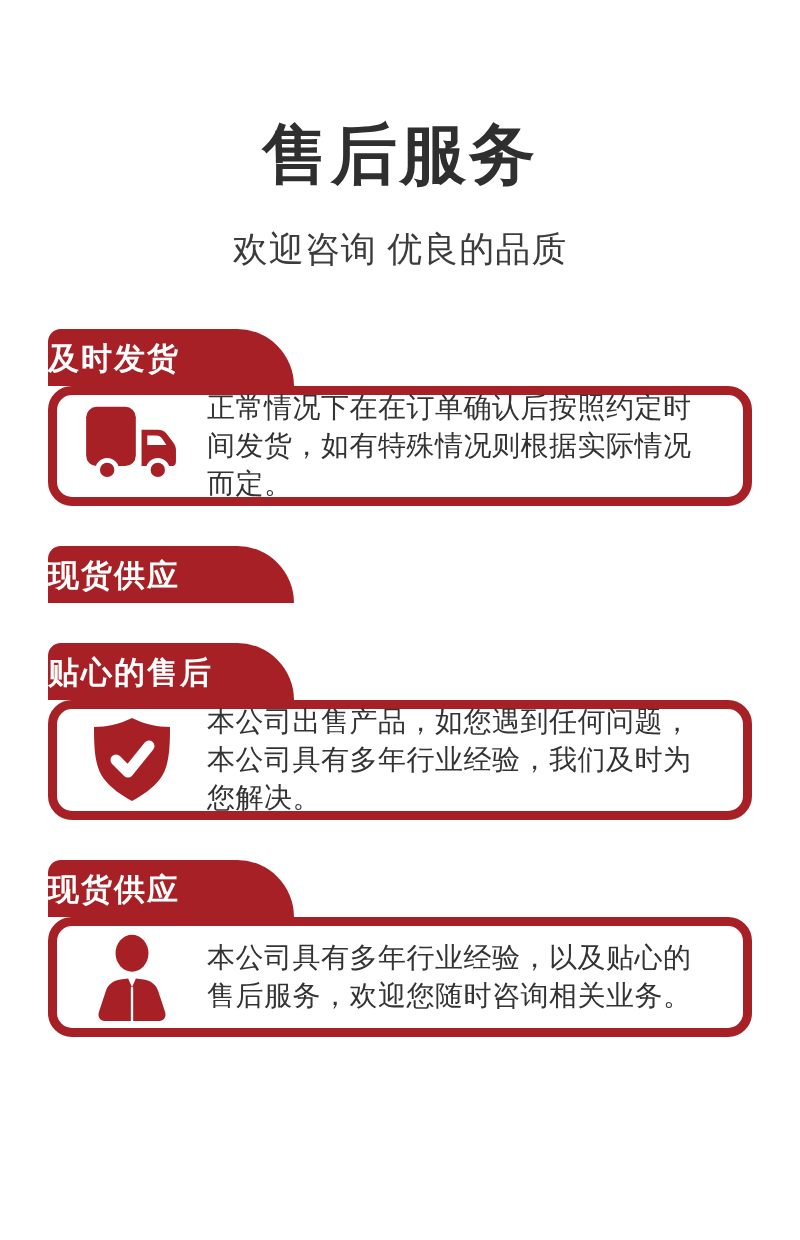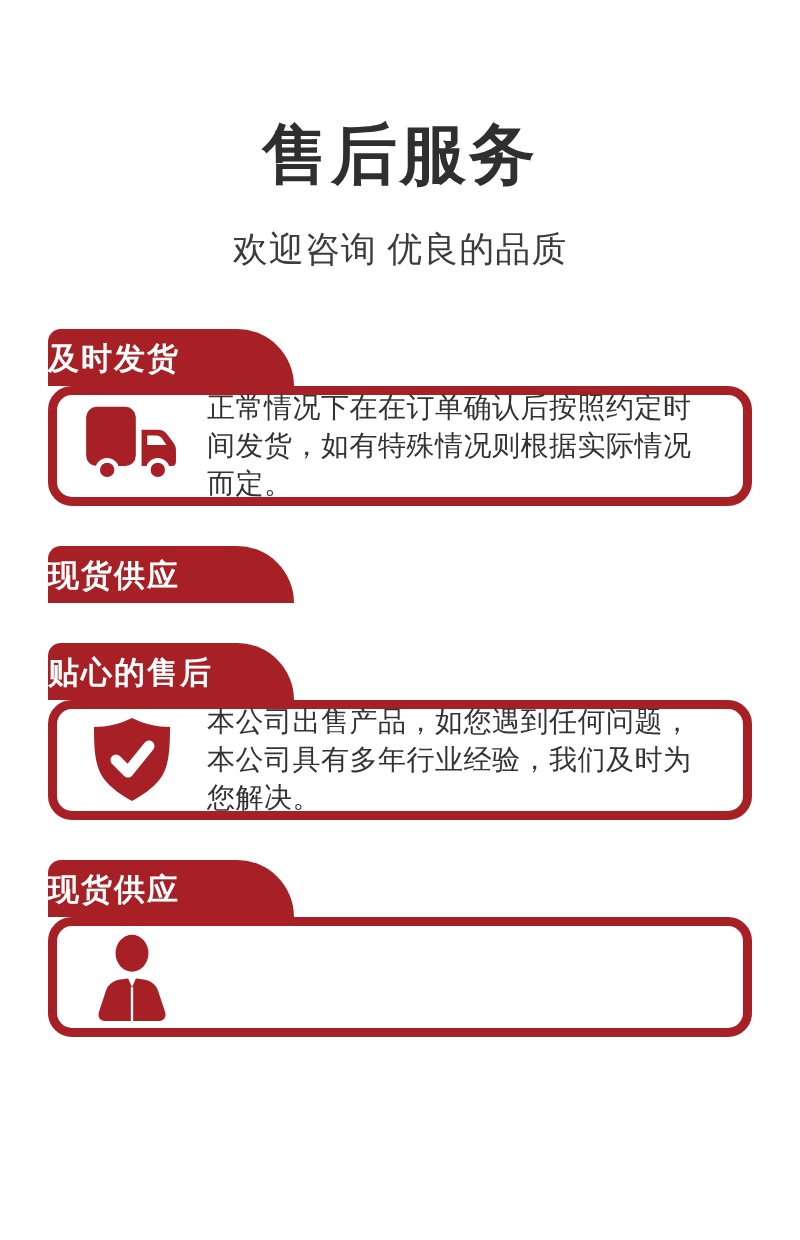--- a/index.html
+++ b/index.html
@@ -120,17 +120,18 @@
     <div class="service-section">
       <div class="section-tab">现货供应</div>
       <div class="section-card">
         <div class="icon-box">
           <svg width="88" height="92" viewBox="0 0 90 95" xmlns="http://www.w3.org/2000/svg">
             <ellipse cx="45" cy="23" rx="17" ry="19" fill="#a72025"></ellipse>
             <path d="M18 93 C12 93 9 89 11 83 L18 62 C20 55 26 51 33 50 L41 49 L45 58 L49 49 L57 50 C64 51 70 55 72 62 L79 83 C81 89 78 93 72 93 Z" fill="#a72025"></path>
             <rect x="43.8" y="58" width="2.4" height="35" fill="#ffffff"></rect>
           </svg>
         </div>
+        <div class="section-desc">本公司具有多年行业经验，以及贴心的售后服务，欢迎您随时咨询相关业务。</div>
       </div>
     </div>
 
   </div>
 </div>
 
 </body></html>

